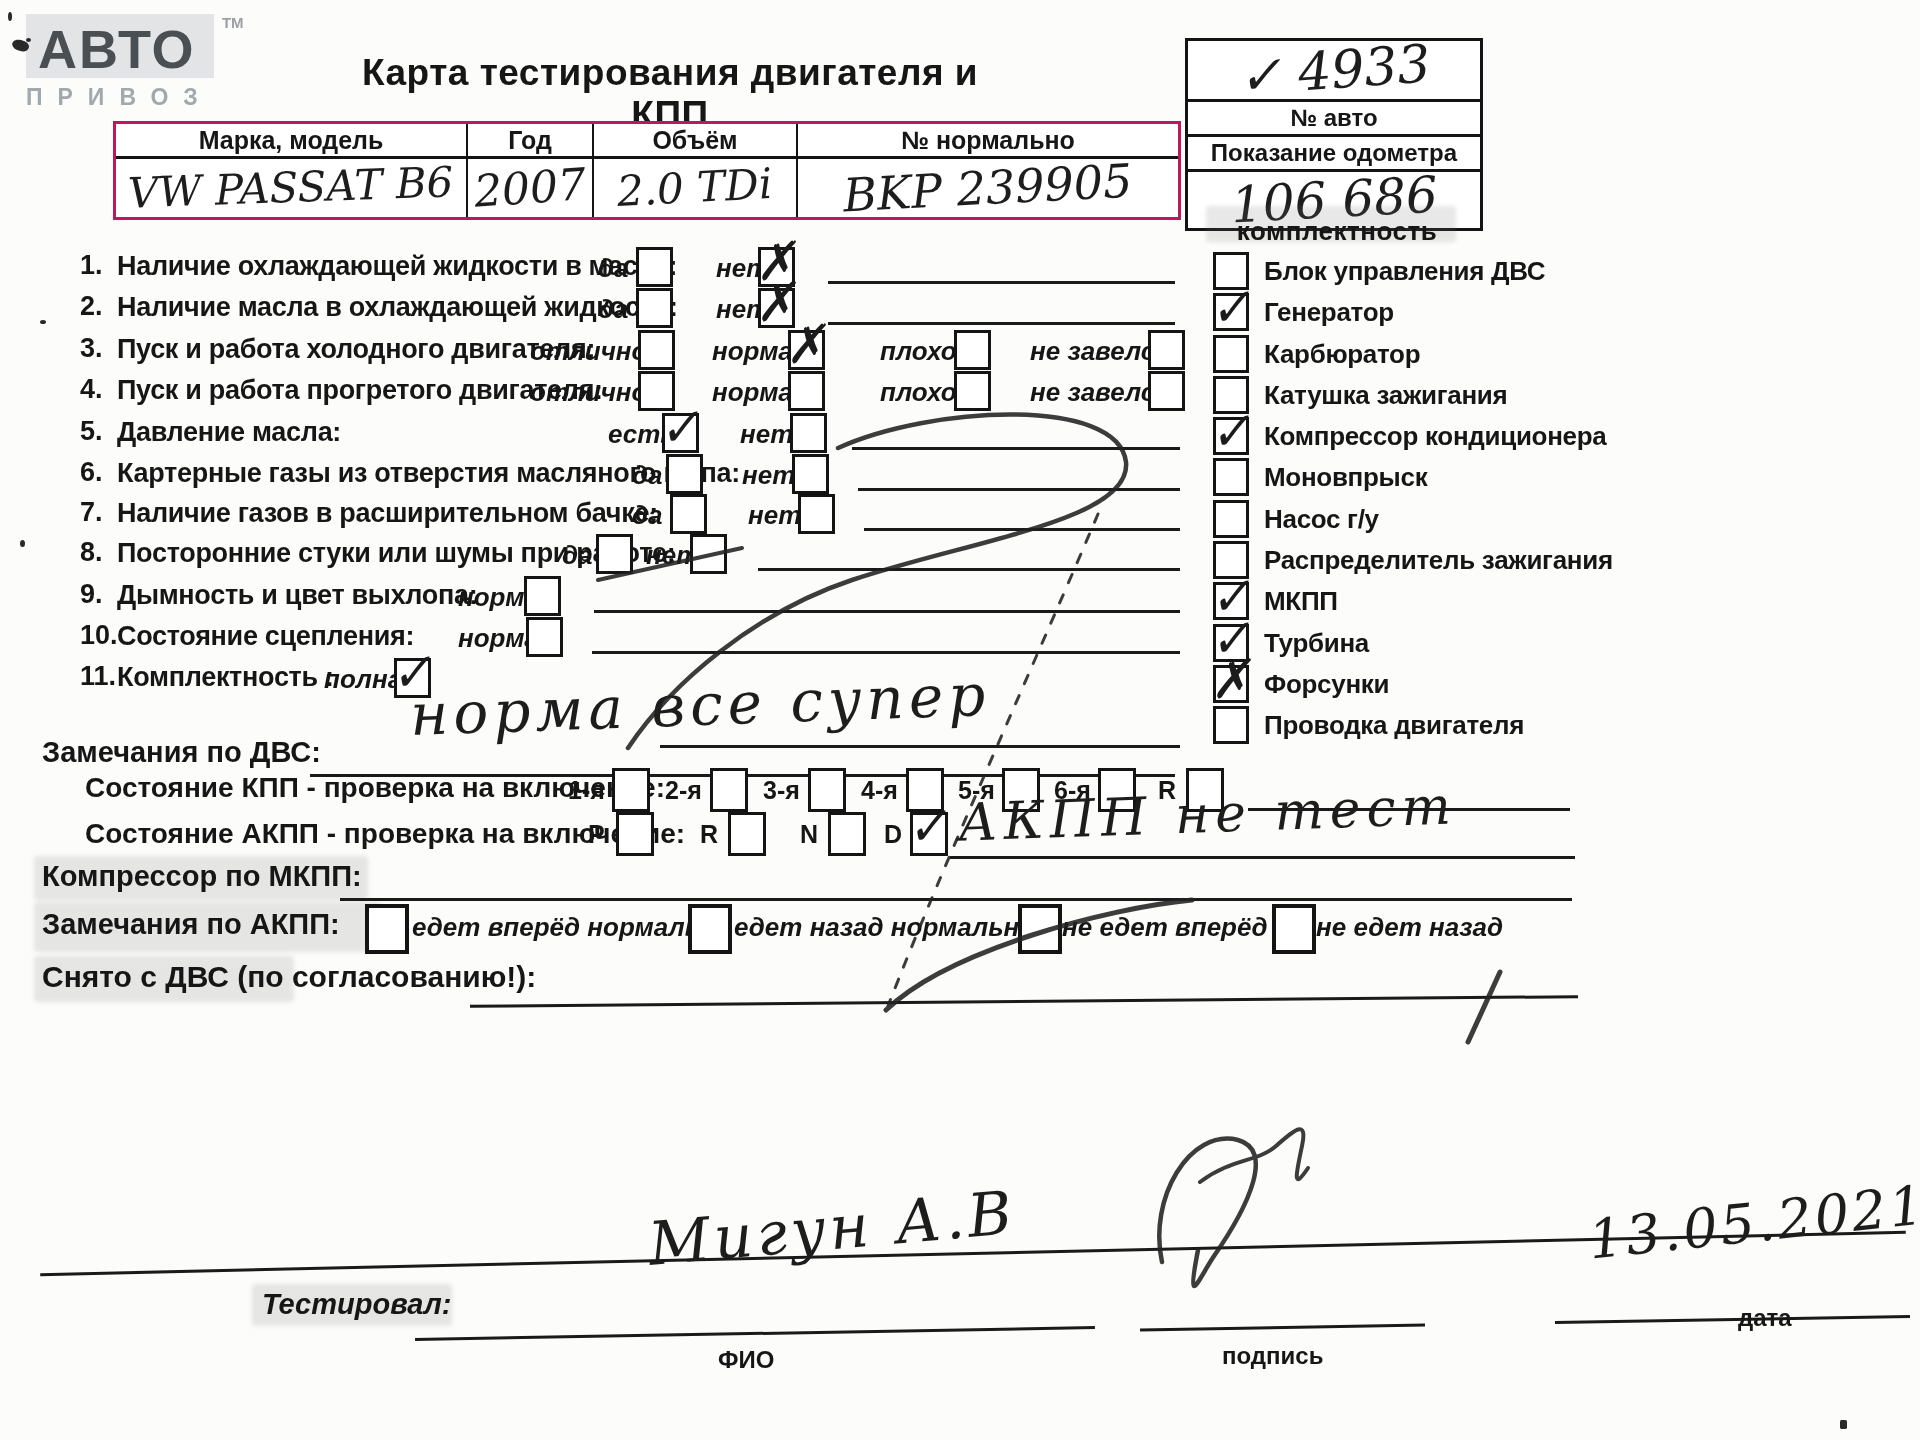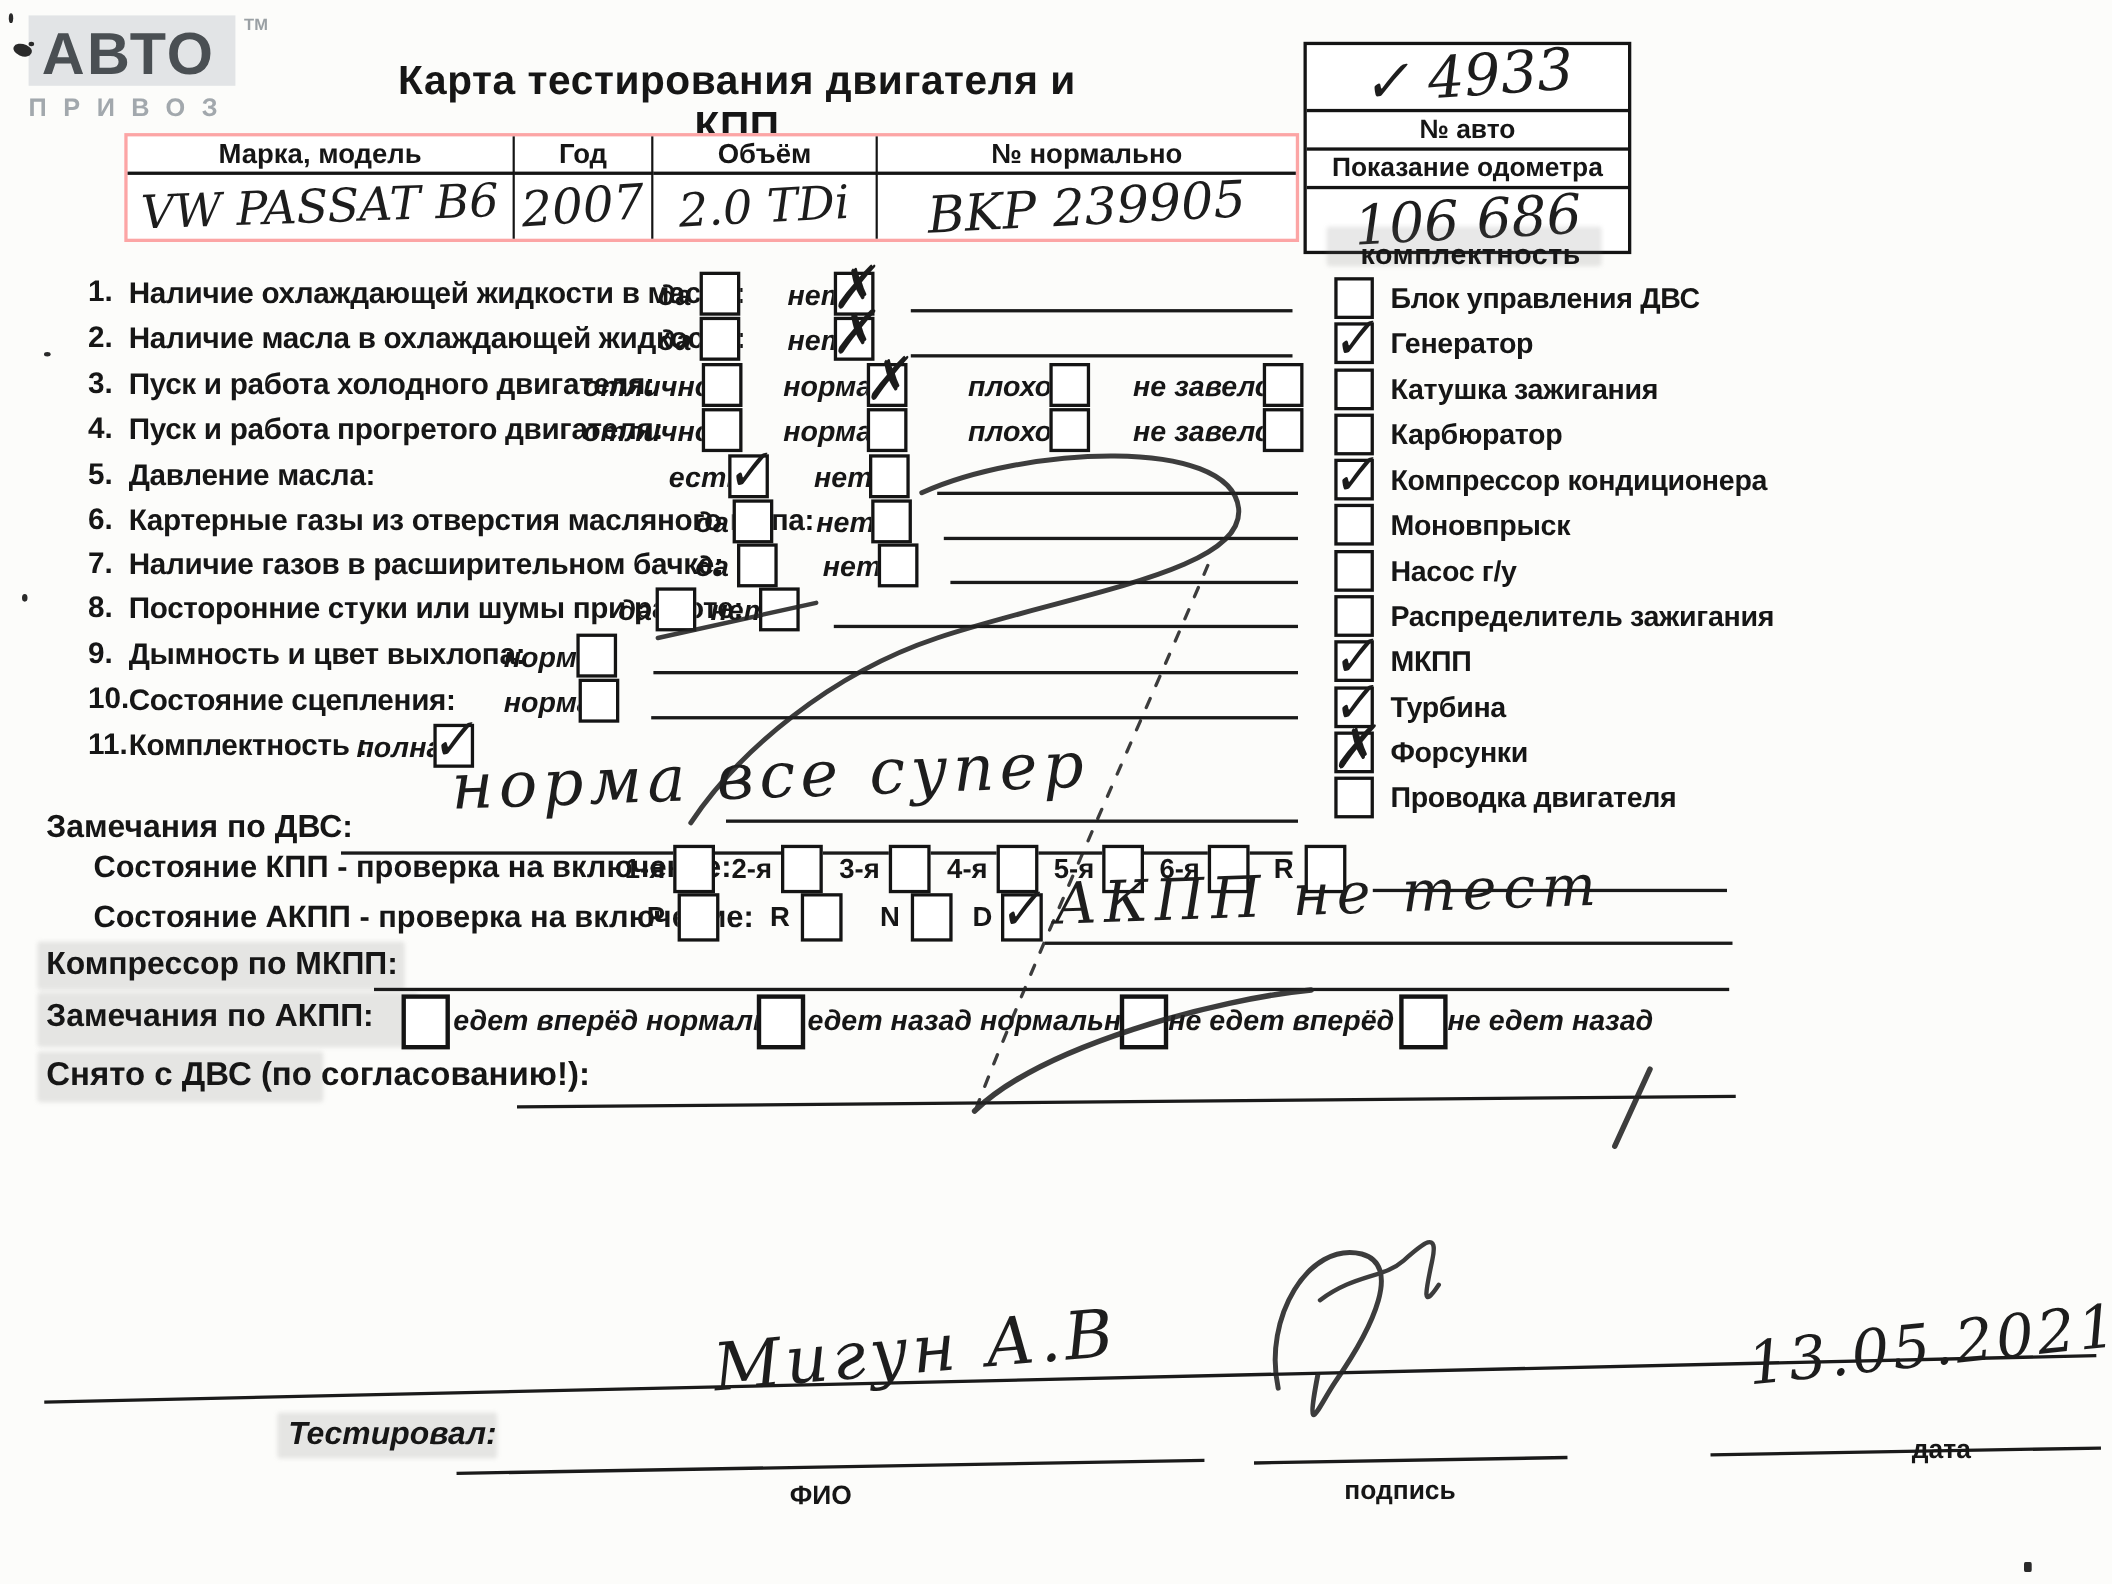--- a/index.html
+++ b/index.html
@@ -17,21 +17,21 @@
   .title{position:absolute;left:320px;top:52px;width:700px;text-align:center;
          font-size:37px;font-weight:bold;letter-spacing:.5px;}
   .auto-box{position:absolute;left:1185px;top:38px;width:292px;border:3px solid #141414;background:#fff;}
   .ab-val{height:58px;display:flex;align-items:center;justify-content:center;}
   .ab-lbl{border-top:3px solid #141414;height:32px;display:flex;align-items:center;justify-content:center;
           font-weight:bold;font-size:24px;}
   .ab-hdr{border-top:3px solid #141414;height:32px;display:flex;align-items:center;justify-content:center;
           font-weight:bold;font-size:24px;}
   .ab-odo{border-top:3px solid #141414;height:56px;display:flex;align-items:center;justify-content:center;}
 
-  .info-table{position:absolute;left:113px;top:121px;border:3px solid #fca5a5;background:#fff;
+  .info-table{position:absolute;left:113px;top:121px;border:3px solid #be185d;background:#fff;
               display:grid;grid-template-columns:352px 126px 204px 380px;}
   .it-h{border-bottom:3px solid #141414;border-right:2px solid #141414;height:32px;
         display:flex;align-items:center;justify-content:center;font-weight:bold;font-size:25px;}
   .it-h:nth-child(4){border-right:none;}
   .it-v{border-right:2px solid #141414;height:58px;display:flex;align-items:center;justify-content:center;overflow:visible;}
   .it-v:last-child{border-right:none;}
 
   
   .hw{font-family:"DejaVu Serif",serif;font-style:italic;color:#1d1d1d;white-space:nowrap;line-height:1;}
 
@@ -126,27 +126,27 @@
     <div class="eq-row">
         <span class="eq-cb">
           <i class="mark">✓</i>
         </span>
         <span class="eq-lb">Генератор</span>
       </div>
     <div class="eq-row">
         <span class="eq-cb">
           <i class="mark"></i>
         </span>
+        <span class="eq-lb">Карбюратор</span>
+      </div>
+    <div class="eq-row">
+        <span class="eq-cb">
+          <i class="mark"></i>
+        </span>
         <span class="eq-lb">Катушка зажигания</span>
-      </div>
-    <div class="eq-row">
-        <span class="eq-cb">
-          <i class="mark"></i>
-        </span>
-        <span class="eq-lb">Карбюратор</span>
       </div>
     <div class="eq-row">
         <span class="eq-cb">
           <i class="mark">✓</i>
         </span>
         <span class="eq-lb">Компрессор кондиционера</span>
       </div>
     <div class="eq-row">
         <span class="eq-cb">
           <i class="mark"></i>

